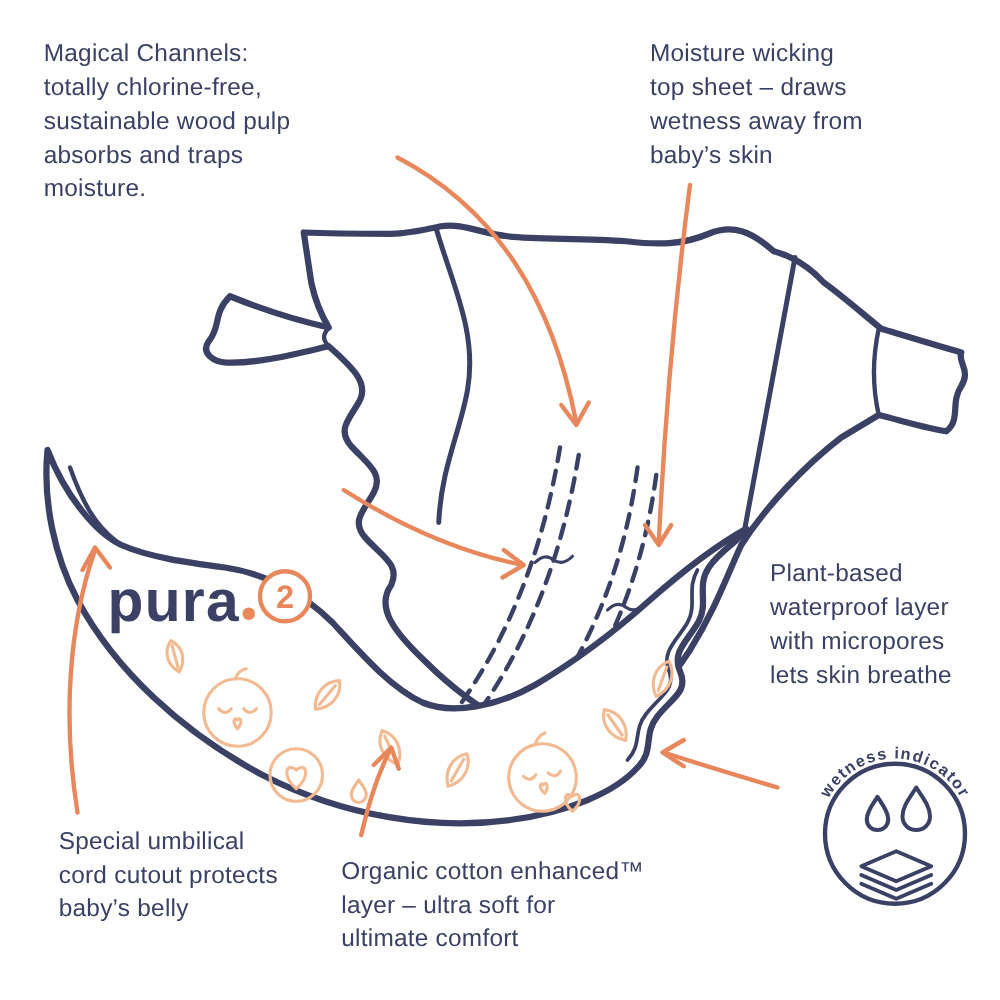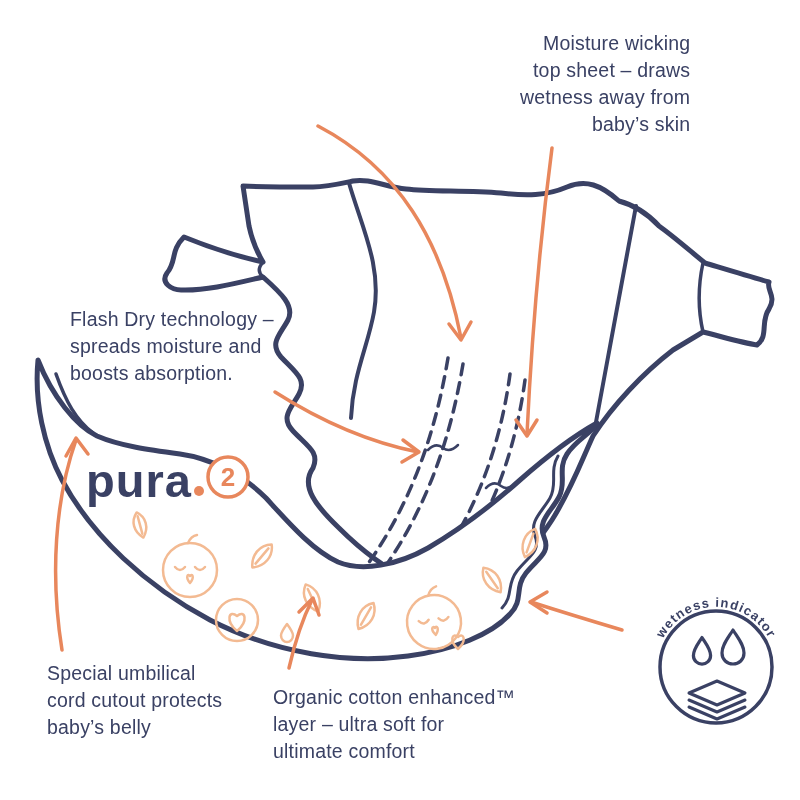--- a/index.html
+++ b/index.html
@@ -6,21 +6,21 @@
   .stage{
     position:relative;width:800px;height:800px;background:#ffffff;overflow:hidden;
     font-family:"Liberation Sans",sans-serif;color:#3a4164;
   }
   .stage svg{position:absolute;left:0;top:0;}
   .label{
     position:absolute;font-size:19.5px;line-height:1.38;white-space:pre-line;
     letter-spacing:.2px;color:#3a4164;
   }
   #lbl-magical{left:35px;top:30px;}
-  #lbl-moisture{left:520px;top:30px;text-align:right;}
+  #lbl-moisture{left:520px;top:30px;}
   #lbl-flashdry{left:70px;top:306px;}
   #lbl-plant{left:616px;top:446px;}
   #lbl-umbilical{left:8px;top:660px;margin-left:39px;}
   #lbl-organic{left:273px;top:684px;}
 </style>
 </head>
 <body>
 
 <div class="stage">
 
@@ -175,27 +175,33 @@
         <path stroke-width="3.2" fill="#ffffff" d="M 0,-16 C 5,-8 11,-1 11,7 C 11,13.6 6,18 0,18 C -6,18 -11,13.6 -11,7 C -11,-1 -5,-8 0,-16 Z"></path>
       </g>
       <g stroke-width="3">
         <path d="M 689,693 L 717,681 L 745,693 L 717,705 Z"></path>
         <path d="M 689,700 L 717,712 L 745,700"></path>
         <path d="M 689,707 L 717,719 L 745,707"></path>
       </g>
     </g>
   </svg>
 
+  <div class="label" id="lbl-magical">Magical Channels:
+totally chlorine-free,
+sustainable wood pulp
+absorbs and traps
+moisture.</div>
   <div class="label" id="lbl-moisture">Moisture wicking
 top sheet – draws
 wetness away from
 baby’s skin</div>
-  <div class="label" id="lbl-flashdry">Flash Dry technology –
-spreads moisture and
-boosts absorption.</div>
+  <div class="label" id="lbl-plant">Plant-based
+waterproof layer
+with micropores
+lets skin breathe</div>
   <div class="label" id="lbl-umbilical">Special umbilical
 cord cutout protects
 baby’s belly</div>
   <div class="label" id="lbl-organic">Organic cotton enhanced™
 layer – ultra soft for
 ultimate comfort</div>
 
 </div>
 
 </body></html>

